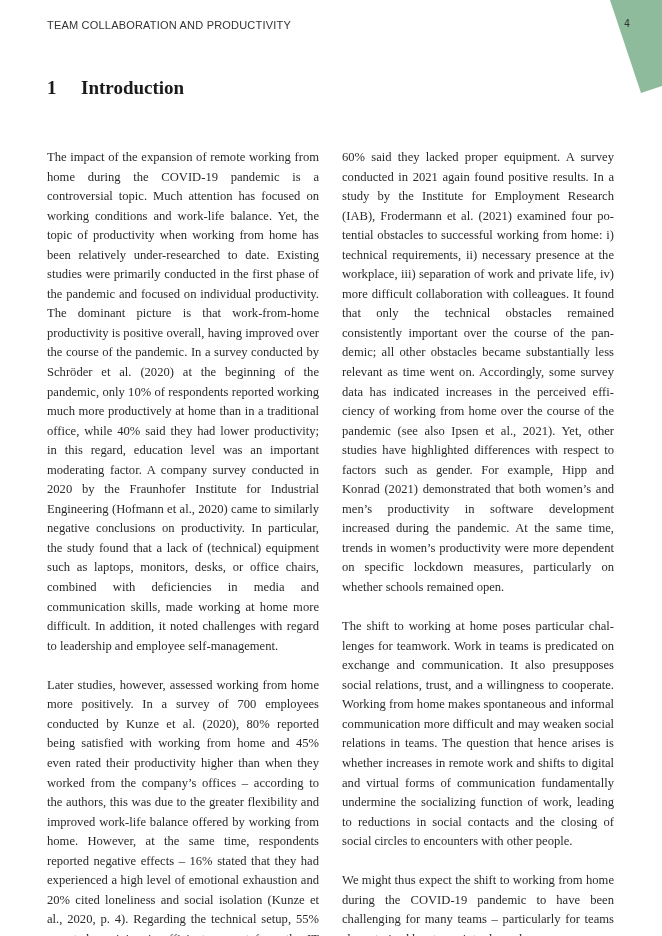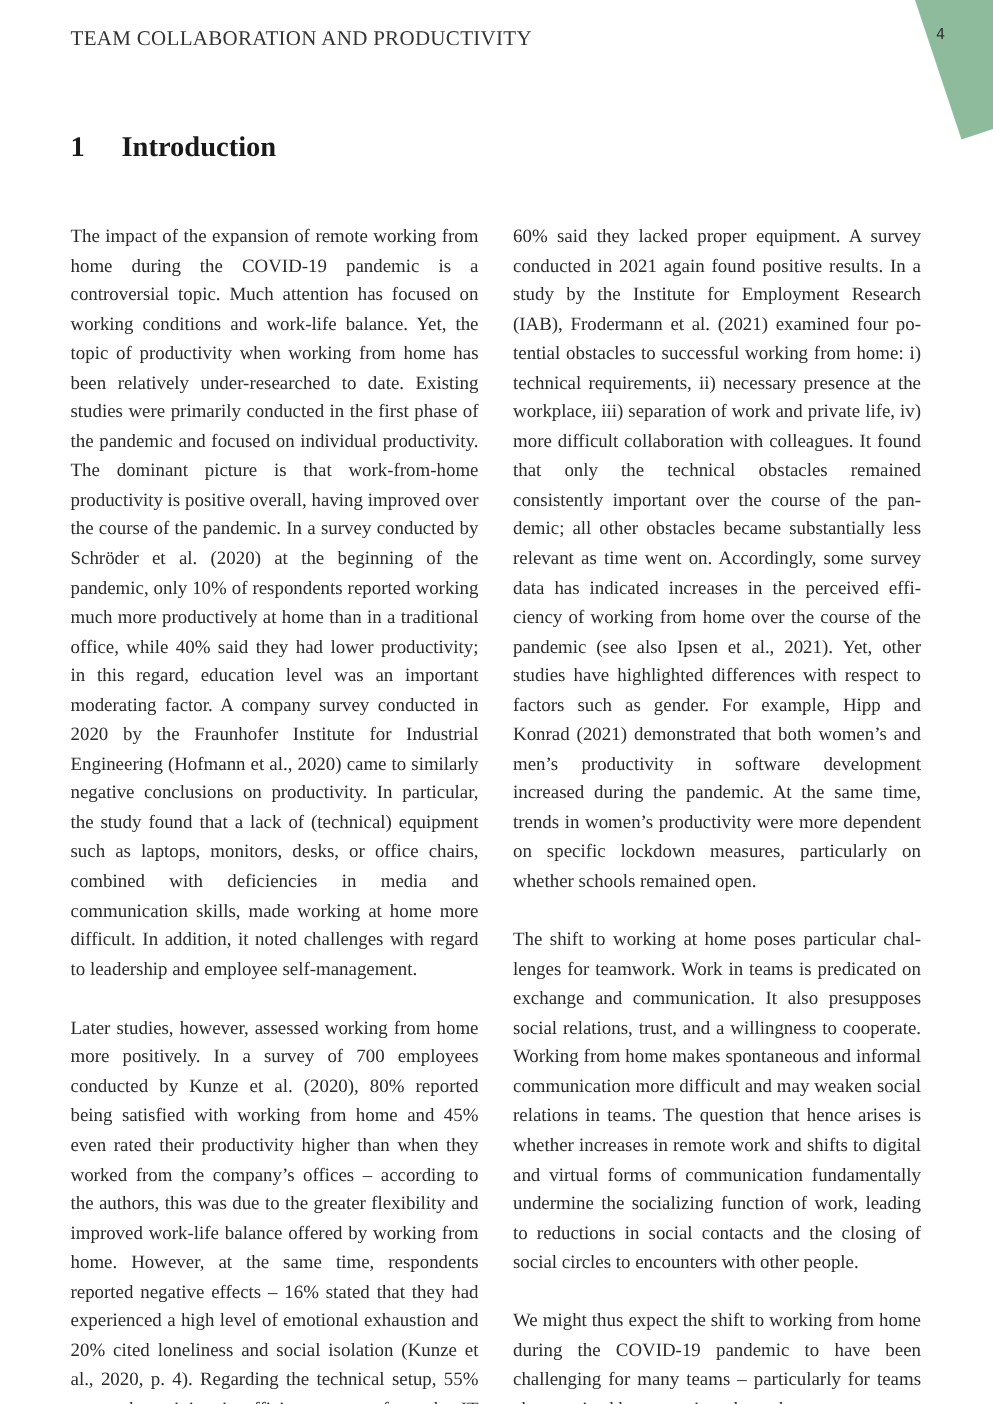--- a/index.html
+++ b/index.html
@@ -3,30 +3,30 @@
 <meta charset="utf-8">
 <style>
   html, body { margin: 0; padding: 0; background: #ffffff; }
   body { width: 662px; height: 936px; position: relative; overflow: hidden; }
   .corner-shape {
     position: absolute; top: 0; left: 0; width: 662px; height: 100px;
     pointer-events: none;
   }
   .running-header {
     position: absolute; left: 47px; top: 19px;
-    font-family: Liberation Serif, serif;
-    font-size: 14px; letter-spacing: 0.2px; color: #333333;
+    font-family: Liberation Sans, sans-serif;
+    font-size: 11px; letter-spacing: 0.2px; color: #333333;
   }
   .page-number {
     position: absolute; left: 624px; top: 18px;
     font-family: "DejaVu Sans Mono", "Liberation Mono", monospace;
     font-size: 10px; color: #333333;
   }
   .section-heading {
-    position: absolute; left: 47px; top: 88px; margin: 0;
+    position: absolute; left: 47px; top: 77px; margin: 0;
     font-family: "Liberation Serif", "DejaVu Serif", serif;
     font-weight: bold; font-size: 19px; color: #1a1a1a;
   }
   .section-heading .num { display: inline-block; width: 34px; }
   .column {
     position: absolute; top: 148px; width: 272px;
     font-family: "Liberation Serif", "DejaVu Serif", serif;
     font-size: 12.6px; line-height: 19.55px; color: #2a2a2a;
     text-align: justify; hyphens: manual;
   }

